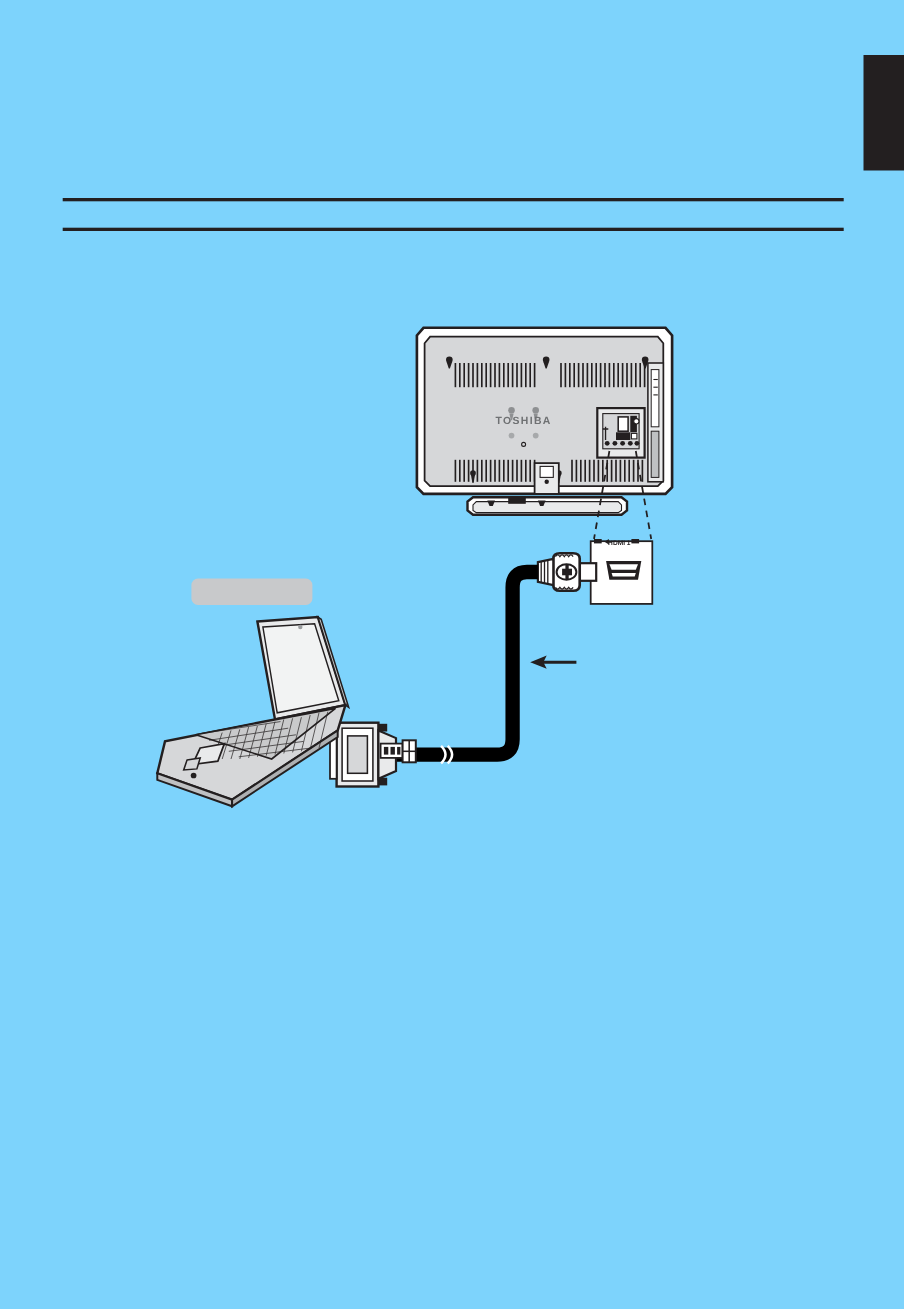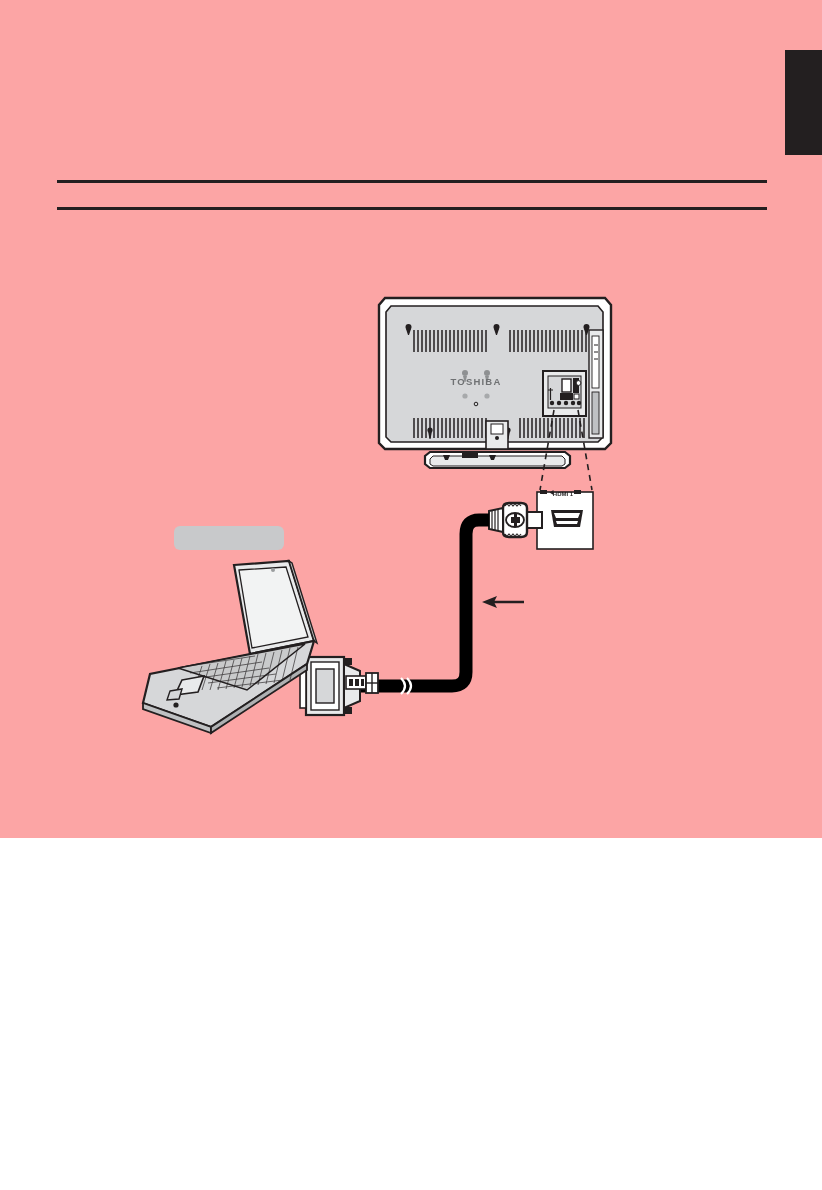--- a/index.html
+++ b/index.html
@@ -7,22 +7,22 @@
     padding: 0;
     background: #ffffff;
   }
   body {
     font-family: "Liberation Sans", sans-serif;
     color: #231f20;
   }
   #page {
     position: relative;
     width: 822px;
-    height: 838px;
-    background: #fca5a5;
+    height: 1190px;
+    background: #7dd3fc;
     overflow: hidden;
   }
 
   
   .page-tab {
     position: absolute;
     left: 785px;
     top: 50px;
     width: 37px;
     height: 105px;

